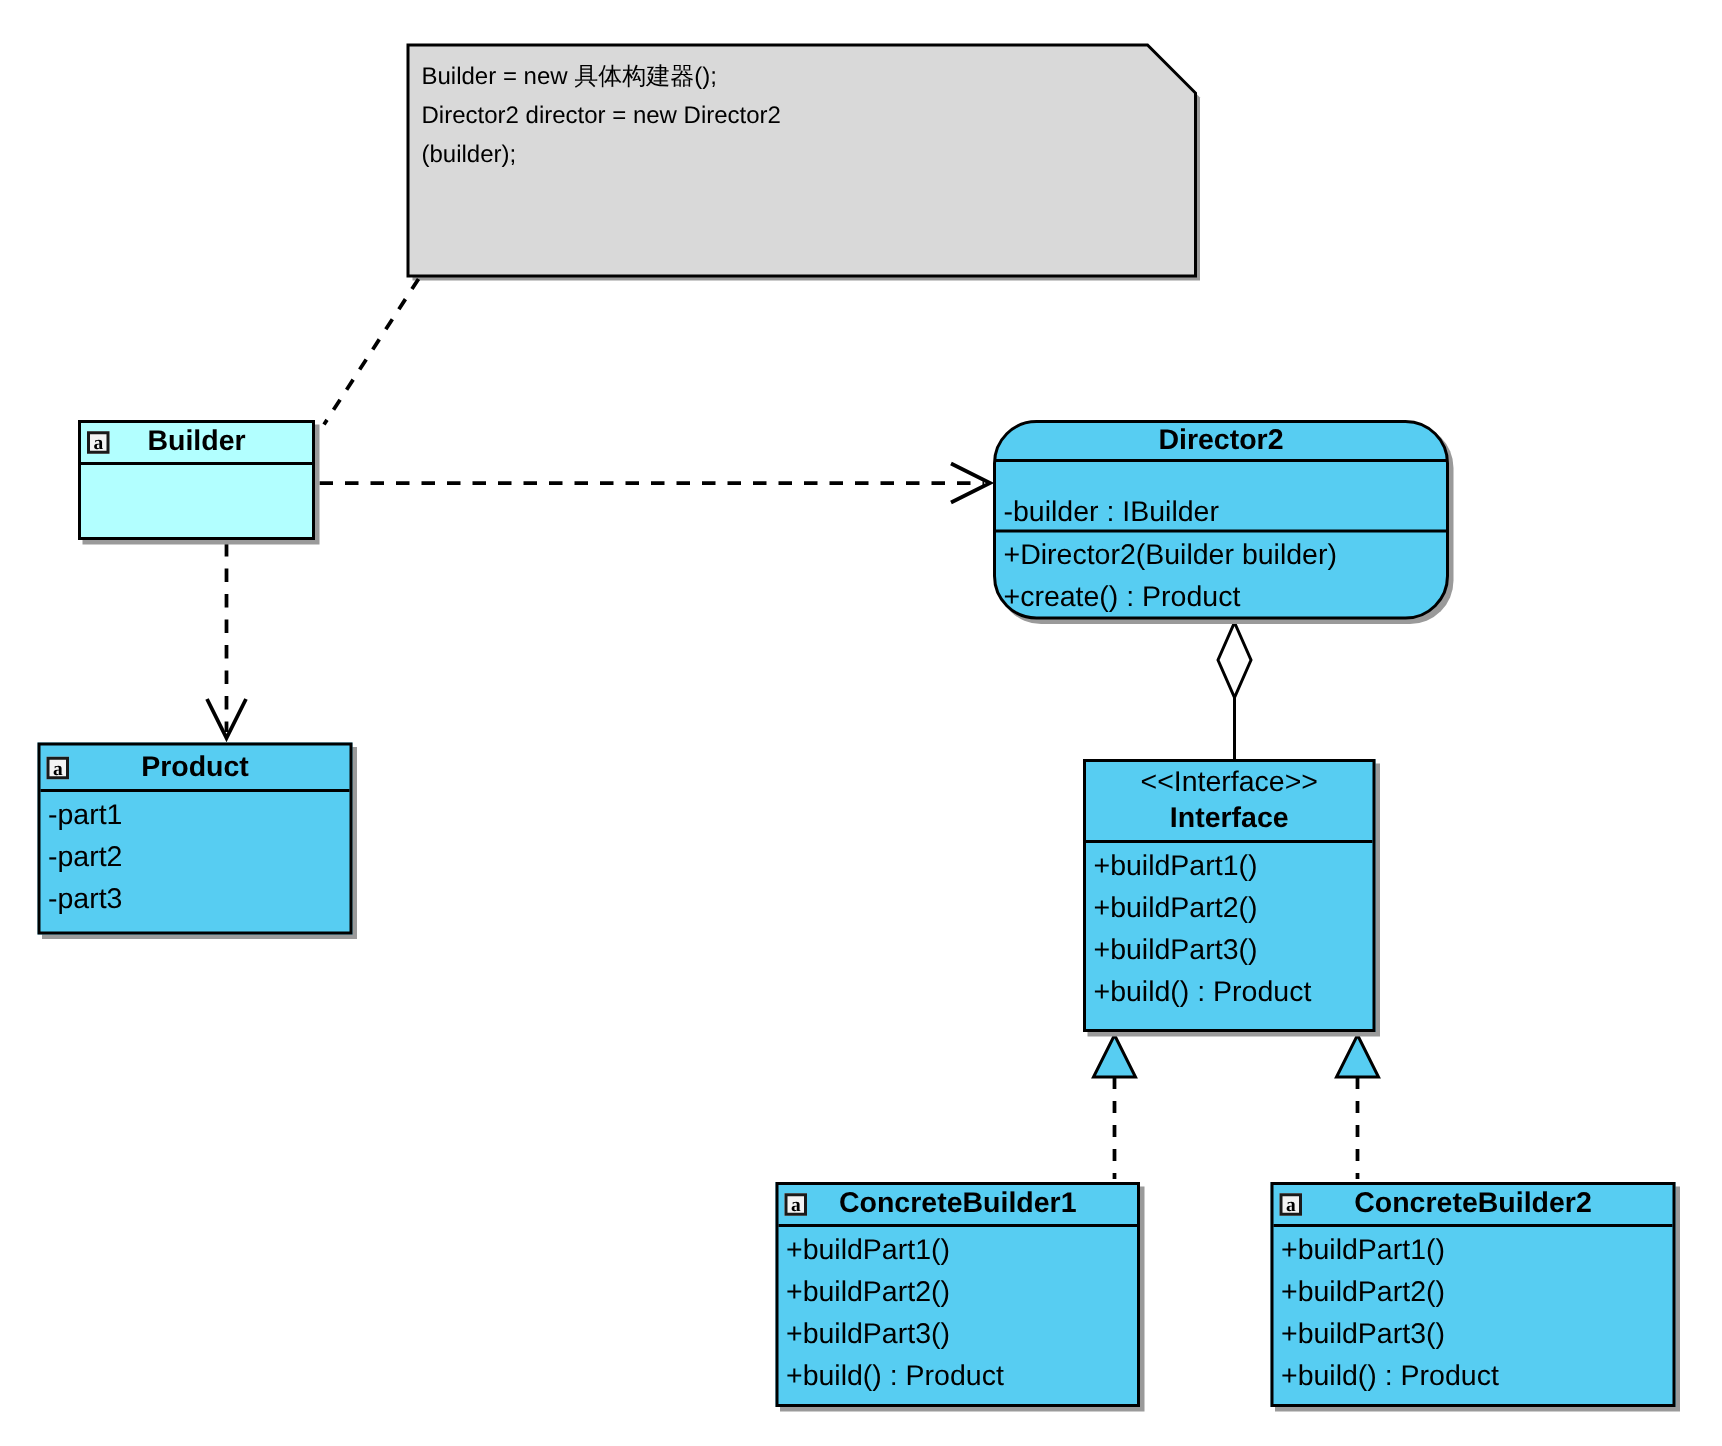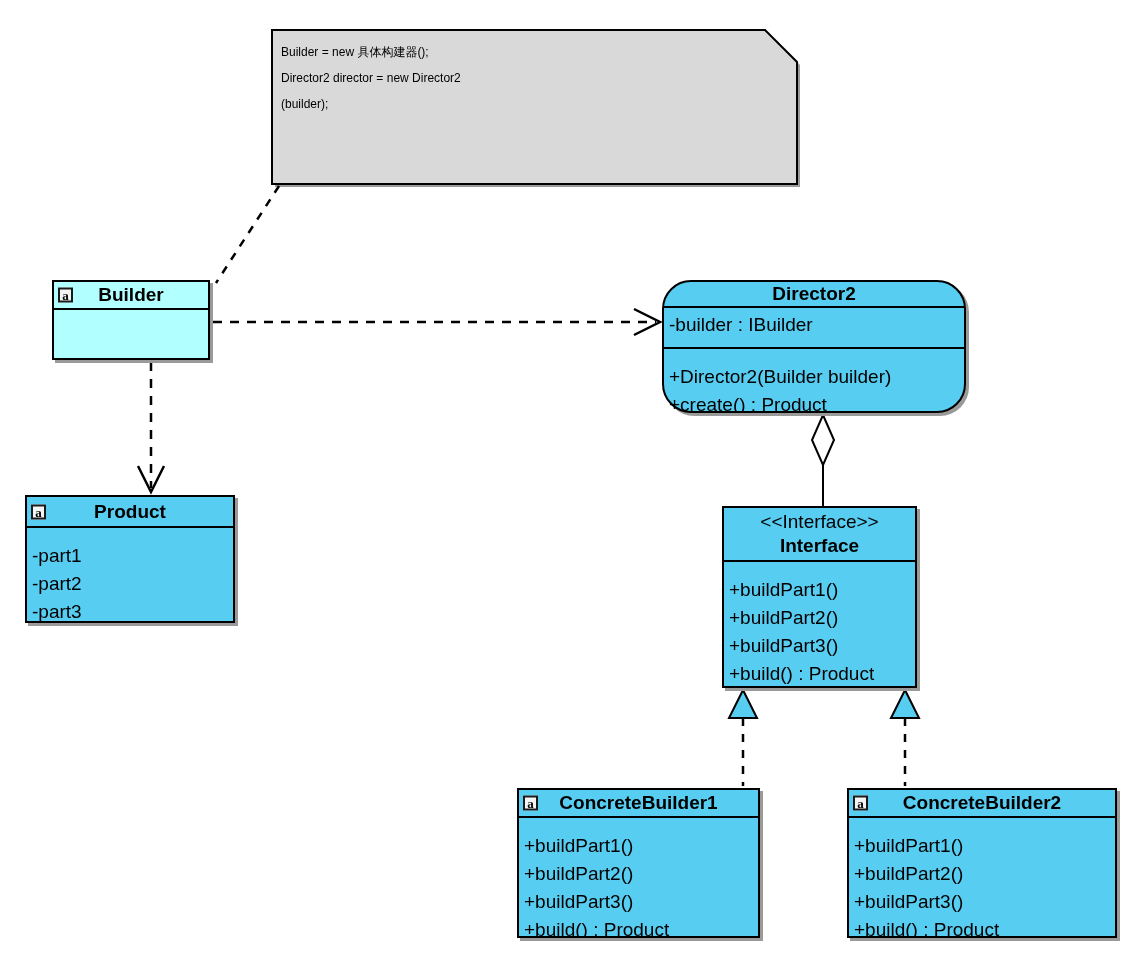--- a/index.html
+++ b/index.html
@@ -26,29 +26,29 @@
   }
   .hdr .title { font-weight:bold; line-height:24px; }
   .hdr .stereo { font-weight:normal; line-height:24px; }
   .a-icon {
     position:absolute; left:4px; top:50%; transform:translateY(-50%);
     width:15px; height:15px; box-sizing:border-box;
     border:2px solid #1a1a1a; background:#f4f4f4;
     font:bold 13px/12px "Liberation Serif","DejaVu Serif",serif;
     text-align:center; color:#000;
   }
-  .compartment { box-sizing:border-box; padding-top:14px; overflow:hidden; }
+  .compartment { box-sizing:border-box; padding-top:2px; overflow:hidden; }
   .compartment.grow { flex:1 1 auto; }
   .compartment + .compartment { border-top:2px solid #000; }
   .member { height:28px; line-height:28px; padding:0 5px; white-space:nowrap; }
 
   
   .note-text {
     position:absolute; left:281px; top:39px; width:505px; z-index:2;
-    font-size:12px; line-height:26px; color:#000; white-space:nowrap;
+    font-size:16px; line-height:26px; color:#000; white-space:nowrap;
   }
 </style>
 </head>
 <body>
 
 <div class="stage">
 
   <svg class="layer" width="1148" height="964" viewBox="0 0 1148 964">
 
     <polygon points="275,33 768,33 800,65 800,187 275,187" fill="#9a9a9a" stroke="none"></polygon>
@@ -95,21 +95,21 @@
       <div class="member">-part1</div>
       <div class="member">-part2</div>
       <div class="member">-part3</div>
     </div>
   </div>
 
   <div class="cls" style="left:662px; top:280px; width:304px; height:133px;border-radius:29px;">
     <div class="hdr" style="height:26px;">
       <span class="title">Director2</span>
     </div>
-    <div class="compartment" style="height:46px; padding-top:1px;">
+    <div class="compartment" style="height:46px; padding-top:18px;">
       <div class="member" style="line-height:31px;">-builder : IBuilder</div>
     </div>
     <div class="compartment grow">
       <div class="member">+Director2(Builder builder)</div>
       <div class="member">+create() : Product</div>
     </div>
   </div>
 
   <div class="cls" style="left:722px; top:506px; width:195px; height:182px;">
     <div class="hdr" style="height:54px;text-align:right;">

